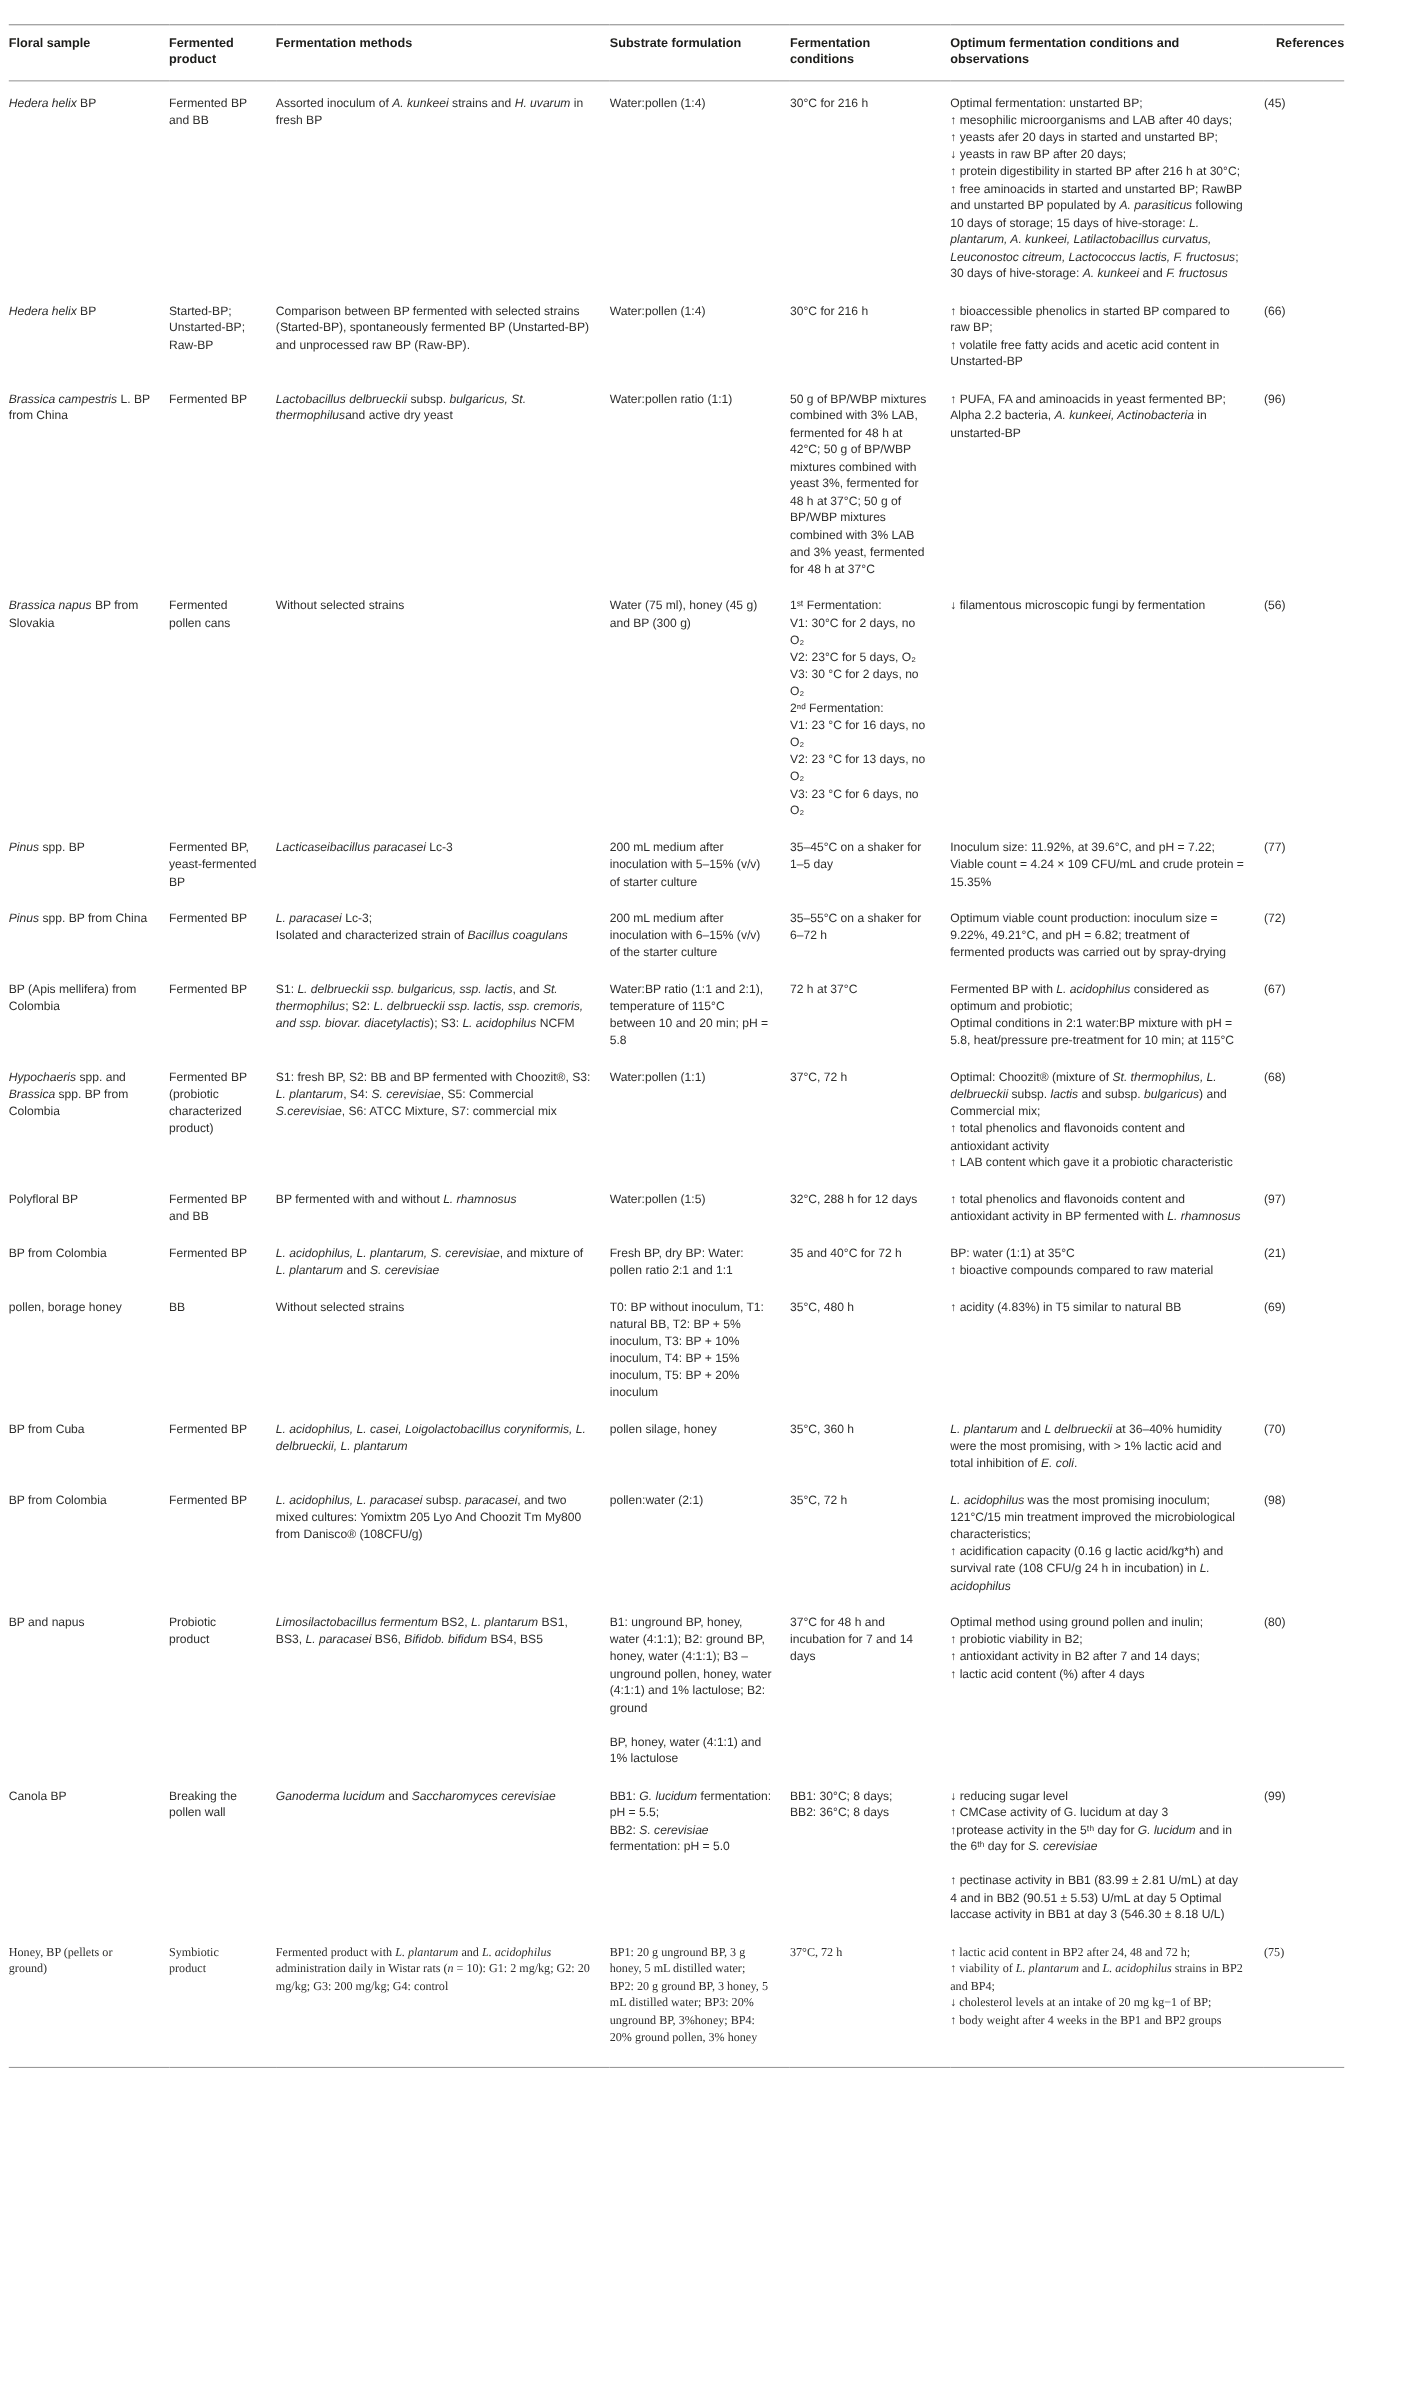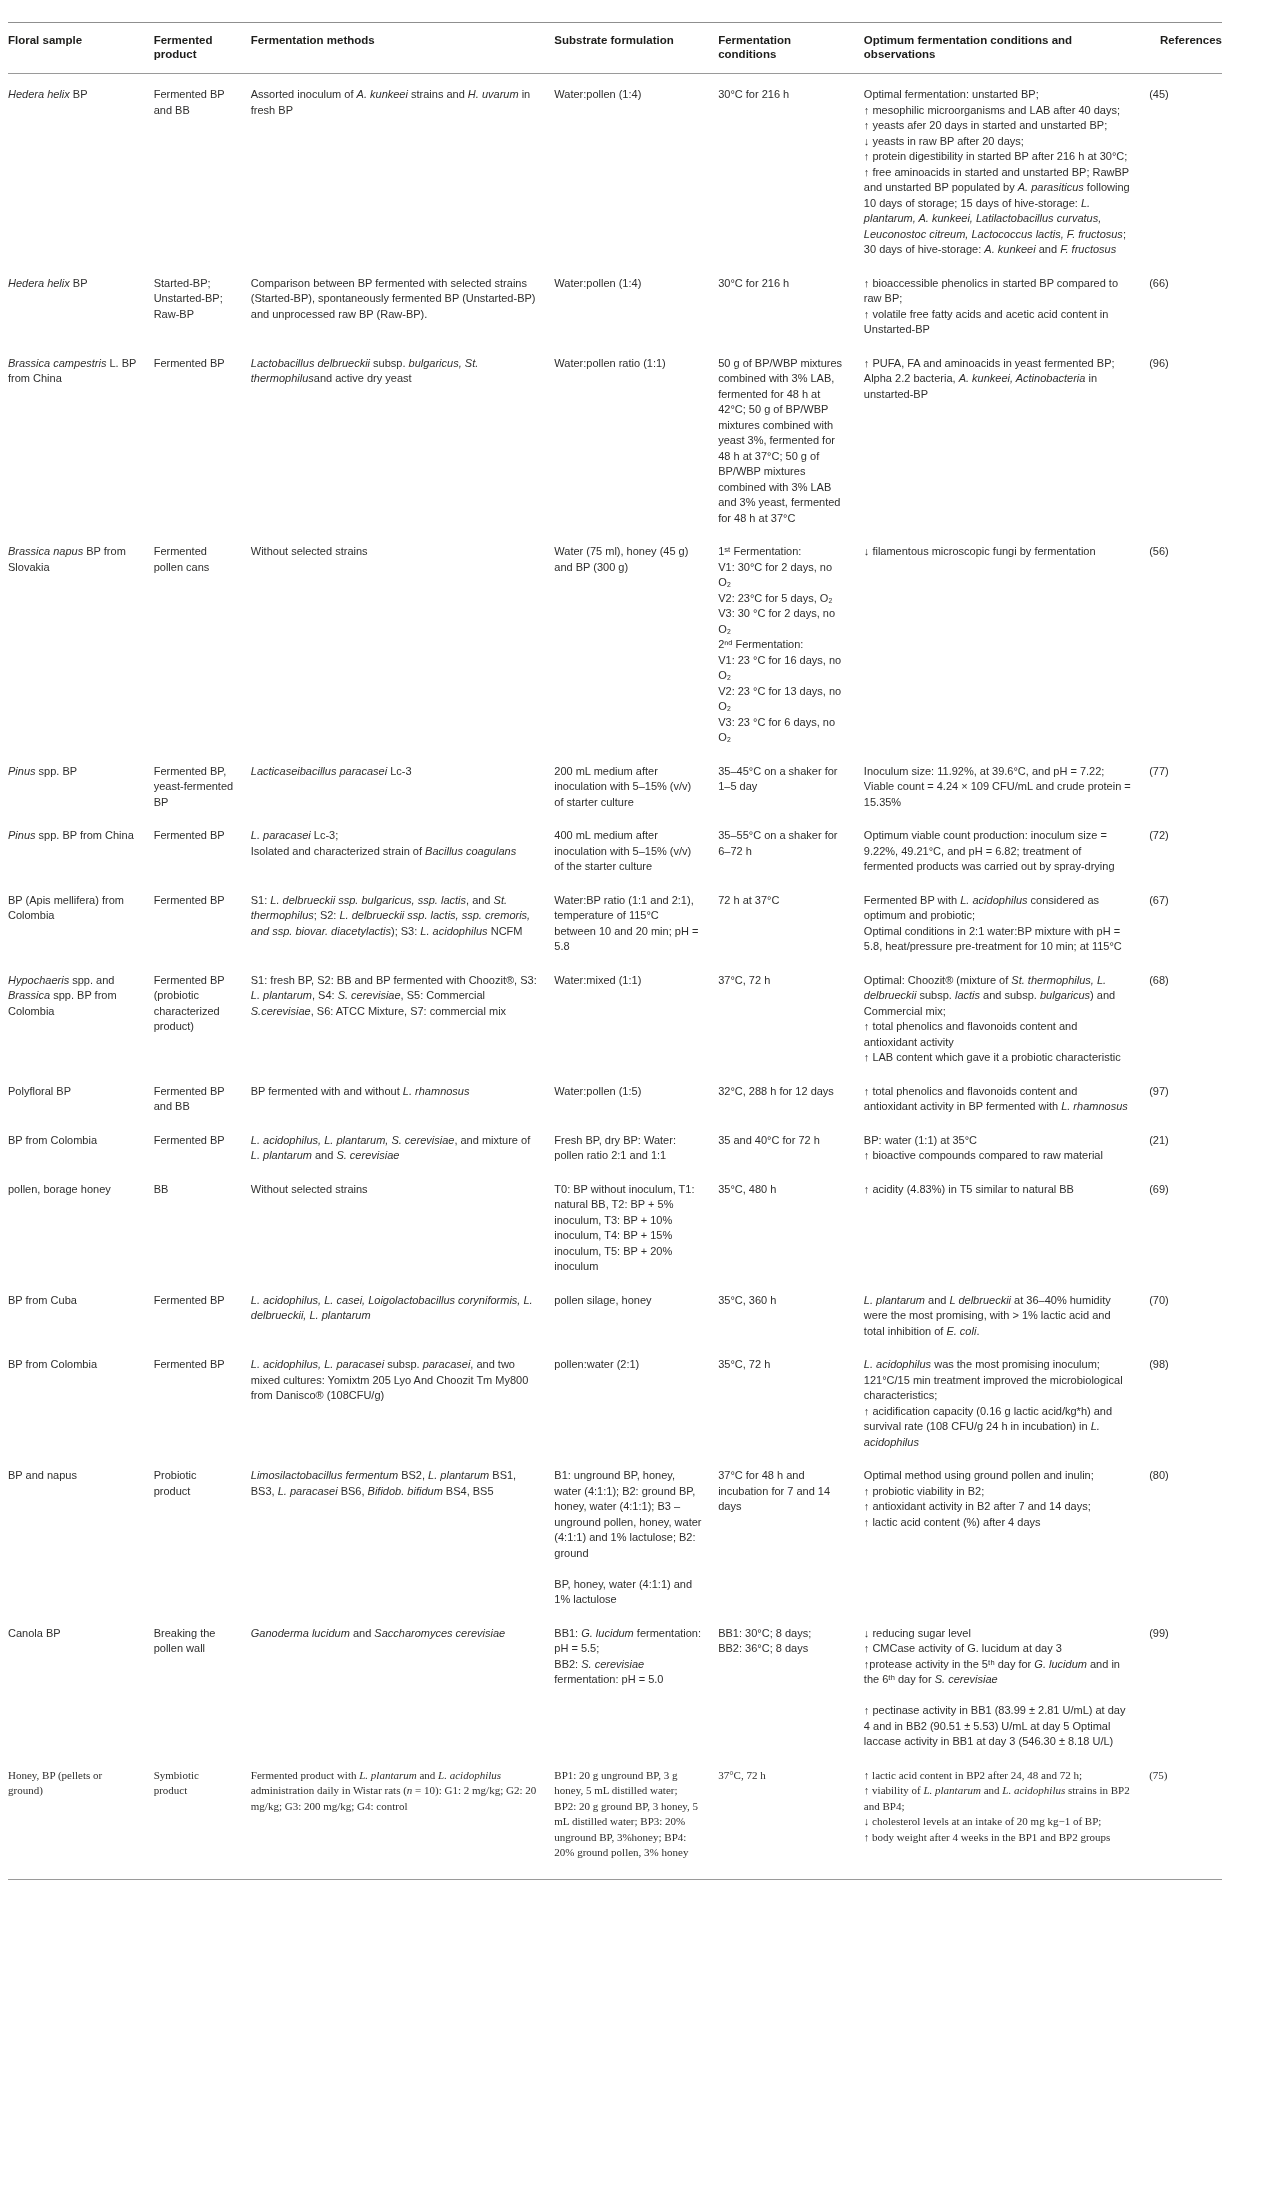--- a/index.html
+++ b/index.html
@@ -131,40 +131,40 @@
         <td>200 mL medium after inoculation with 5–15% (v/v) of starter culture</td>
         <td>35–45°C on a shaker for 1–5 day</td>
         <td>Inoculum size: 11.92%, at 39.6°C, and pH = 7.22; Viable count = 4.24 × 109 CFU/mL and crude protein = 15.35%</td>
         <td class="c-ref">(77)</td>
       </tr>
       <tr>
         <td><i>Pinus</i> spp. BP from China</td>
         <td>Fermented BP</td>
         <td><i>L. paracasei</i> Lc-3;
 Isolated and characterized strain of <i>Bacillus coagulans</i></td>
-        <td>400 mL medium after inoculation with 5–15% (v/v) of the starter culture</td>
+        <td>200 mL medium after inoculation with 6–15% (v/v) of the starter culture</td>
         <td>35–55°C on a shaker for 6–72 h</td>
         <td>Optimum viable count production: inoculum size = 9.22%, 49.21°C, and pH = 6.82; treatment of fermented products was carried out by spray-drying</td>
         <td class="c-ref">(72)</td>
       </tr>
       <tr>
         <td>BP (Apis mellifera) from Colombia</td>
         <td>Fermented BP</td>
         <td>S1: <i>L. delbrueckii ssp. bulgaricus, ssp. lactis</i>, and <i>St. thermophilus</i>; S2: <i>L. delbrueckii ssp. lactis, ssp. cremoris, and ssp. biovar. diacetylactis</i>); S3: <i>L. acidophilus</i> NCFM</td>
         <td>Water:BP ratio (1:1 and 2:1), temperature of 115°C between 10 and 20 min; pH = 5.8</td>
         <td>72 h at 37°C</td>
         <td>Fermented BP with <i>L. acidophilus</i> considered as optimum and probiotic;
 Optimal conditions in 2:1 water:BP mixture with pH = 5.8, heat/pressure pre-treatment for 10 min; at 115°C</td>
         <td class="c-ref">(67)</td>
       </tr>
       <tr>
         <td><i>Hypochaeris</i> spp. and <i>Brassica</i> spp. BP from Colombia</td>
         <td>Fermented BP (probiotic characterized product)</td>
         <td>S1: fresh BP, S2: BB and BP fermented with Choozit®, S3: <i>L. plantarum</i>, S4: <i>S. cerevisiae</i>, S5: Commercial <i>S.cerevisiae</i>, S6: ATCC Mixture, S7: commercial mix</td>
-        <td>Water:mixed (1:1)</td>
+        <td>Water:pollen (1:1)</td>
         <td>37°C, 72 h</td>
         <td>Optimal: Choozit® (mixture of <i>St. thermophilus, L. delbrueckii</i> subsp. <i>lactis</i> and subsp. <i>bulgaricus</i>) and Commercial mix;
 ↑ total phenolics and flavonoids content and antioxidant activity
 ↑ LAB content which gave it a probiotic characteristic</td>
         <td class="c-ref">(68)</td>
       </tr>
       <tr>
         <td>Polyfloral BP</td>
         <td>Fermented BP and BB</td>
         <td>BP fermented with and without <i>L. rhamnosus</i></td>

